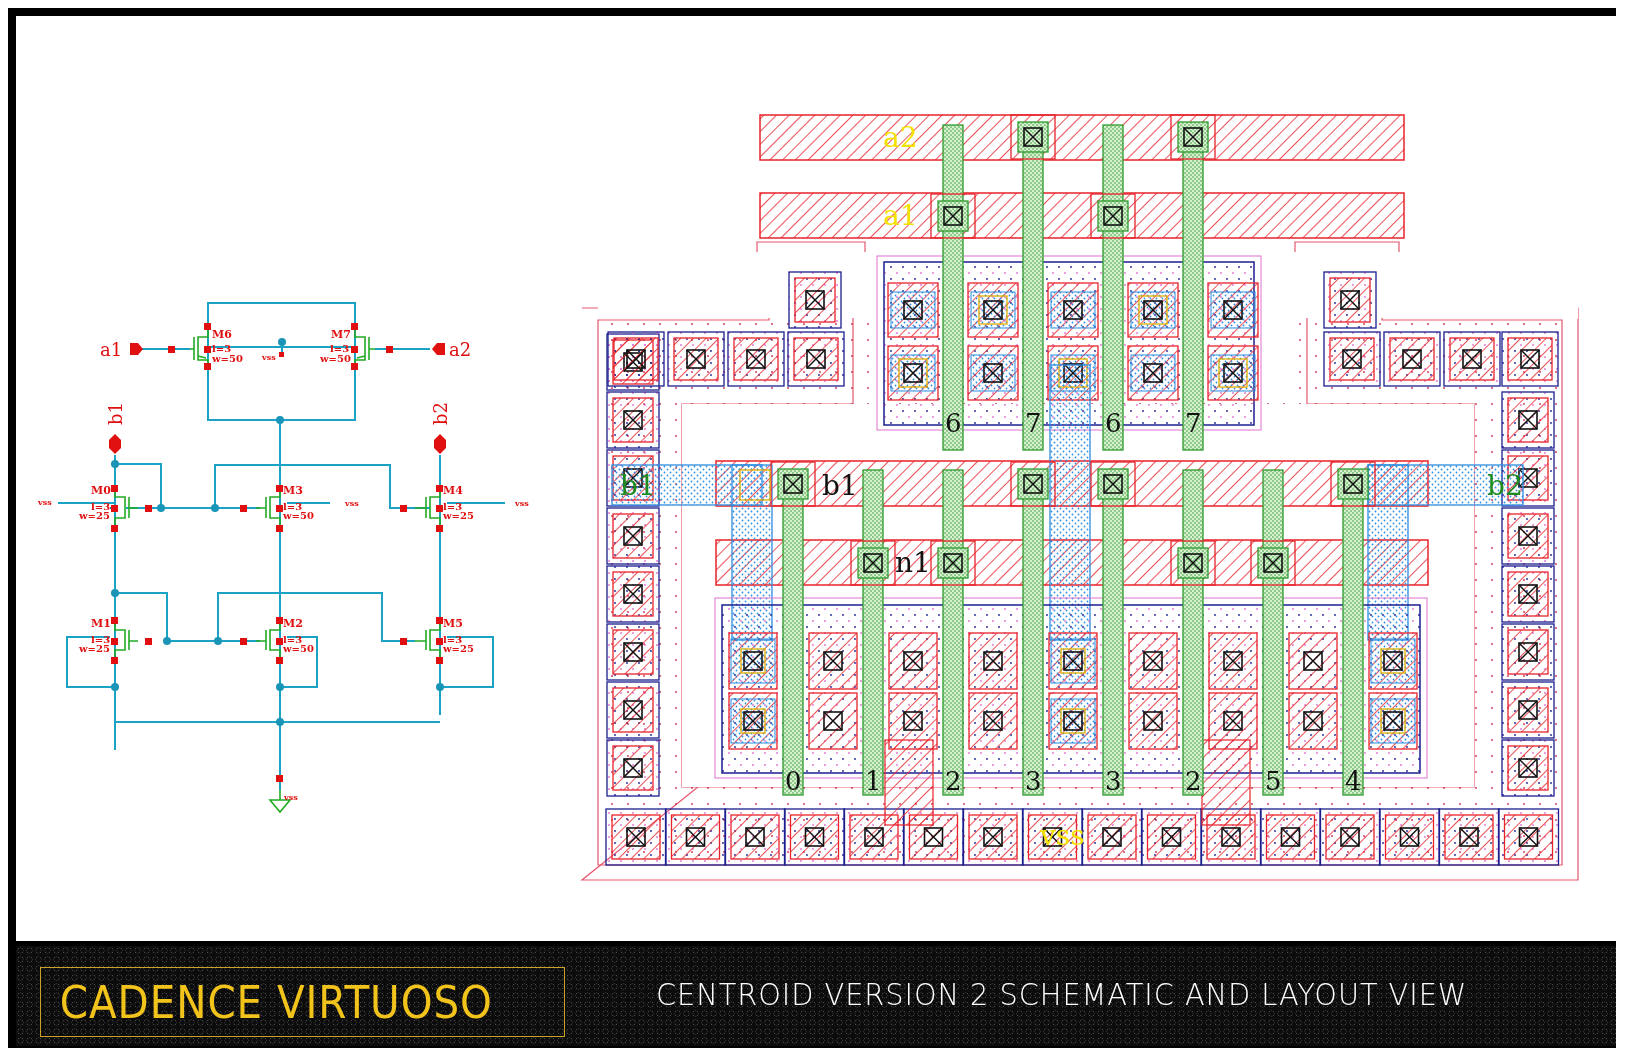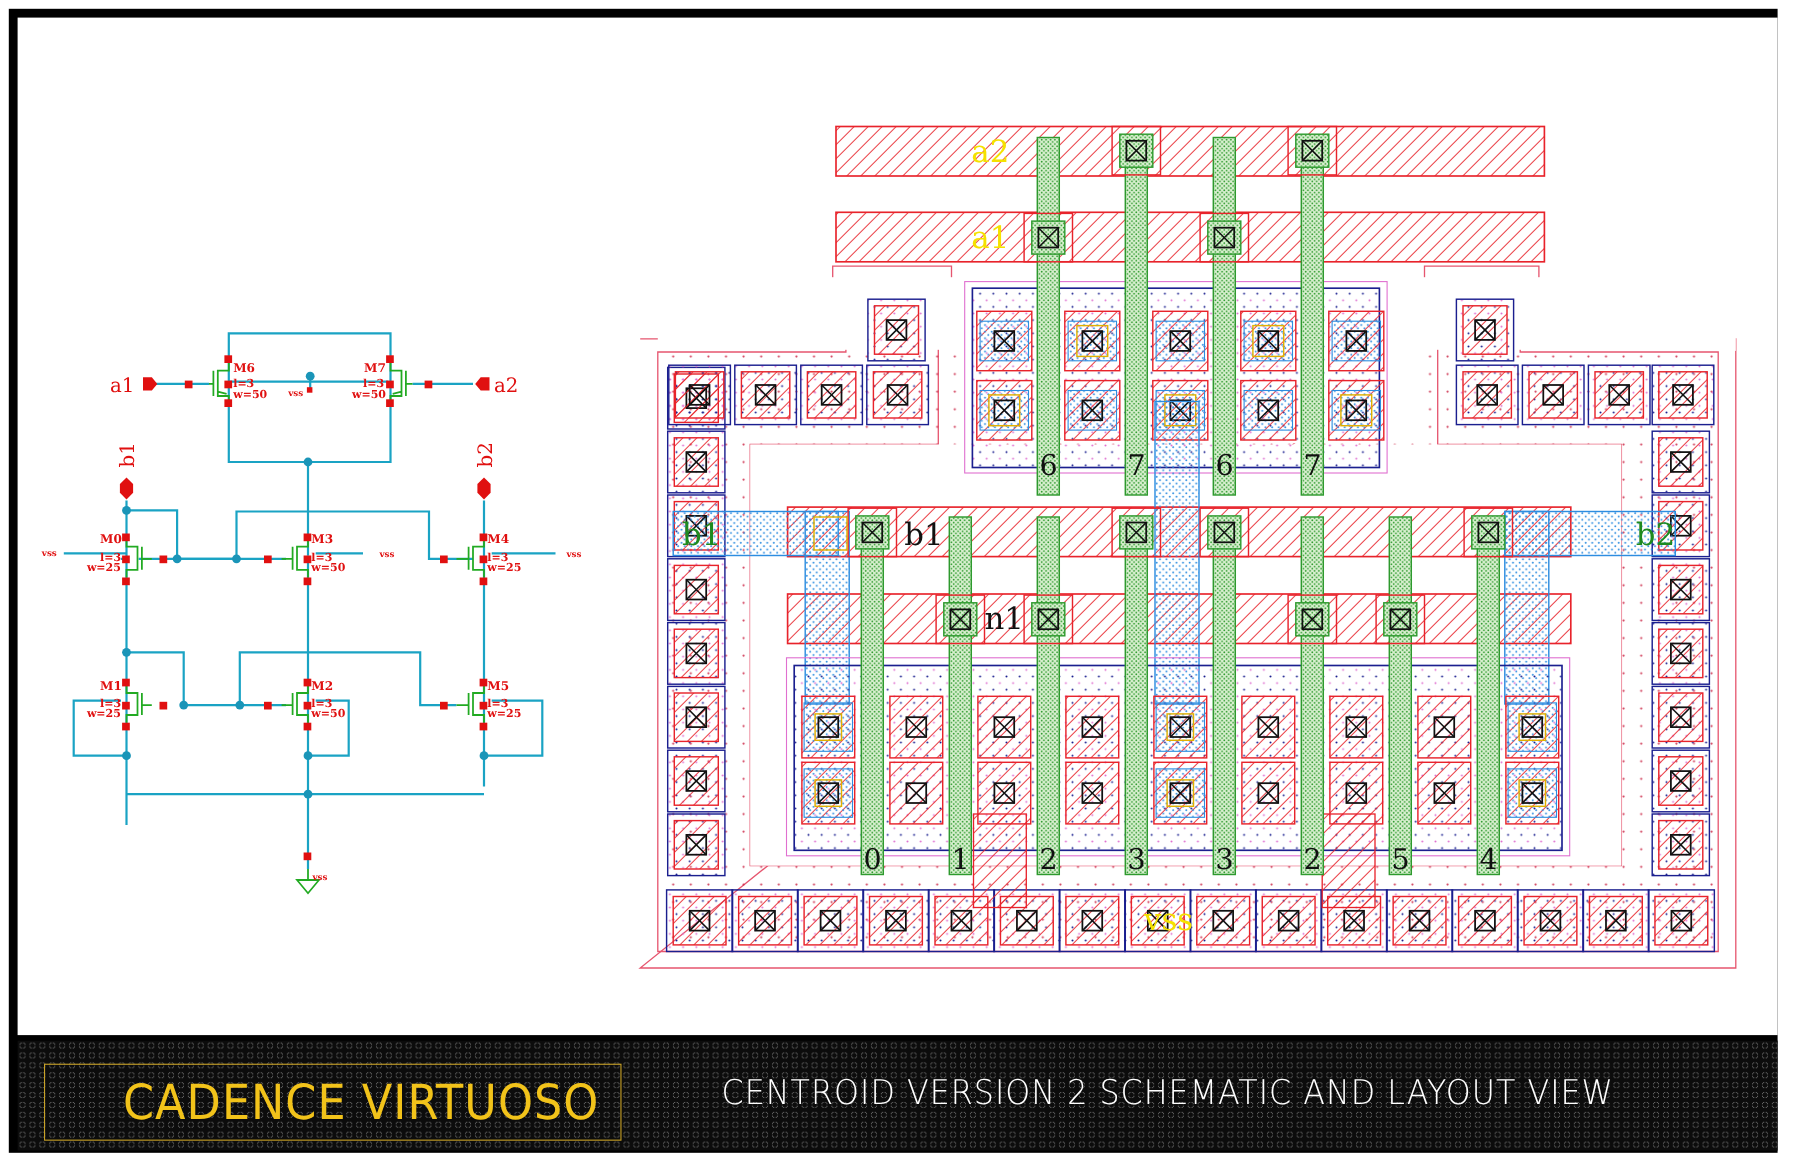--- a/index.html
+++ b/index.html
@@ -5,21 +5,21 @@
   html, body { margin:0; padding:0; background:#fff; }
   body { width:1632px; height:1056px; position:relative; overflow:hidden; font-family:"DejaVu Sans", sans-serif; }
   .frame { position:absolute; left:8px; top:8px; width:1608px; height:1040px; background:#000; }
   .canvas { position:absolute; left:16px; top:16px; width:1600px; height:925px; background:#fff; }
   .footer { position:absolute; left:16px; top:946px; width:1600px; height:100px;
     background-color:#0c0c0c;
     background-image:
       radial-gradient(circle at 50% 50%, transparent 2.2px, #6a6a6a 2.6px, transparent 3.2px);
     background-size:9px 9px; }
   .brand-box { position:absolute; left:24px; top:21px; width:525px; height:70px; border:1.5px solid #c9a227; box-sizing:border-box;
-    display:flex; align-items:center; justify-content:flex-end; }
+    display:flex; align-items:center; justify-content:flex-start; }
   .brand { color:#f2c31a; font-family:"DejaVu Sans", sans-serif; font-size:44px; letter-spacing:1px; font-weight:normal; transform:scaleX(0.92); }
   .caption { position:absolute; left:640px; top:30px; width:900px; color:#fff; font-family:"DejaVu Sans", sans-serif; font-size:31px; letter-spacing:1px; transform:scaleX(0.93); transform-origin:left center; white-space:nowrap; font-weight:200; }
   svg text { font-family:"DejaVu Serif", serif; }
   .lbl-mono { font-family:"DejaVu Sans Mono", monospace; font-weight:bold; }
 </style>
 </head>
 <body>
 
 <div class="frame"></div>
 <div class="canvas">

